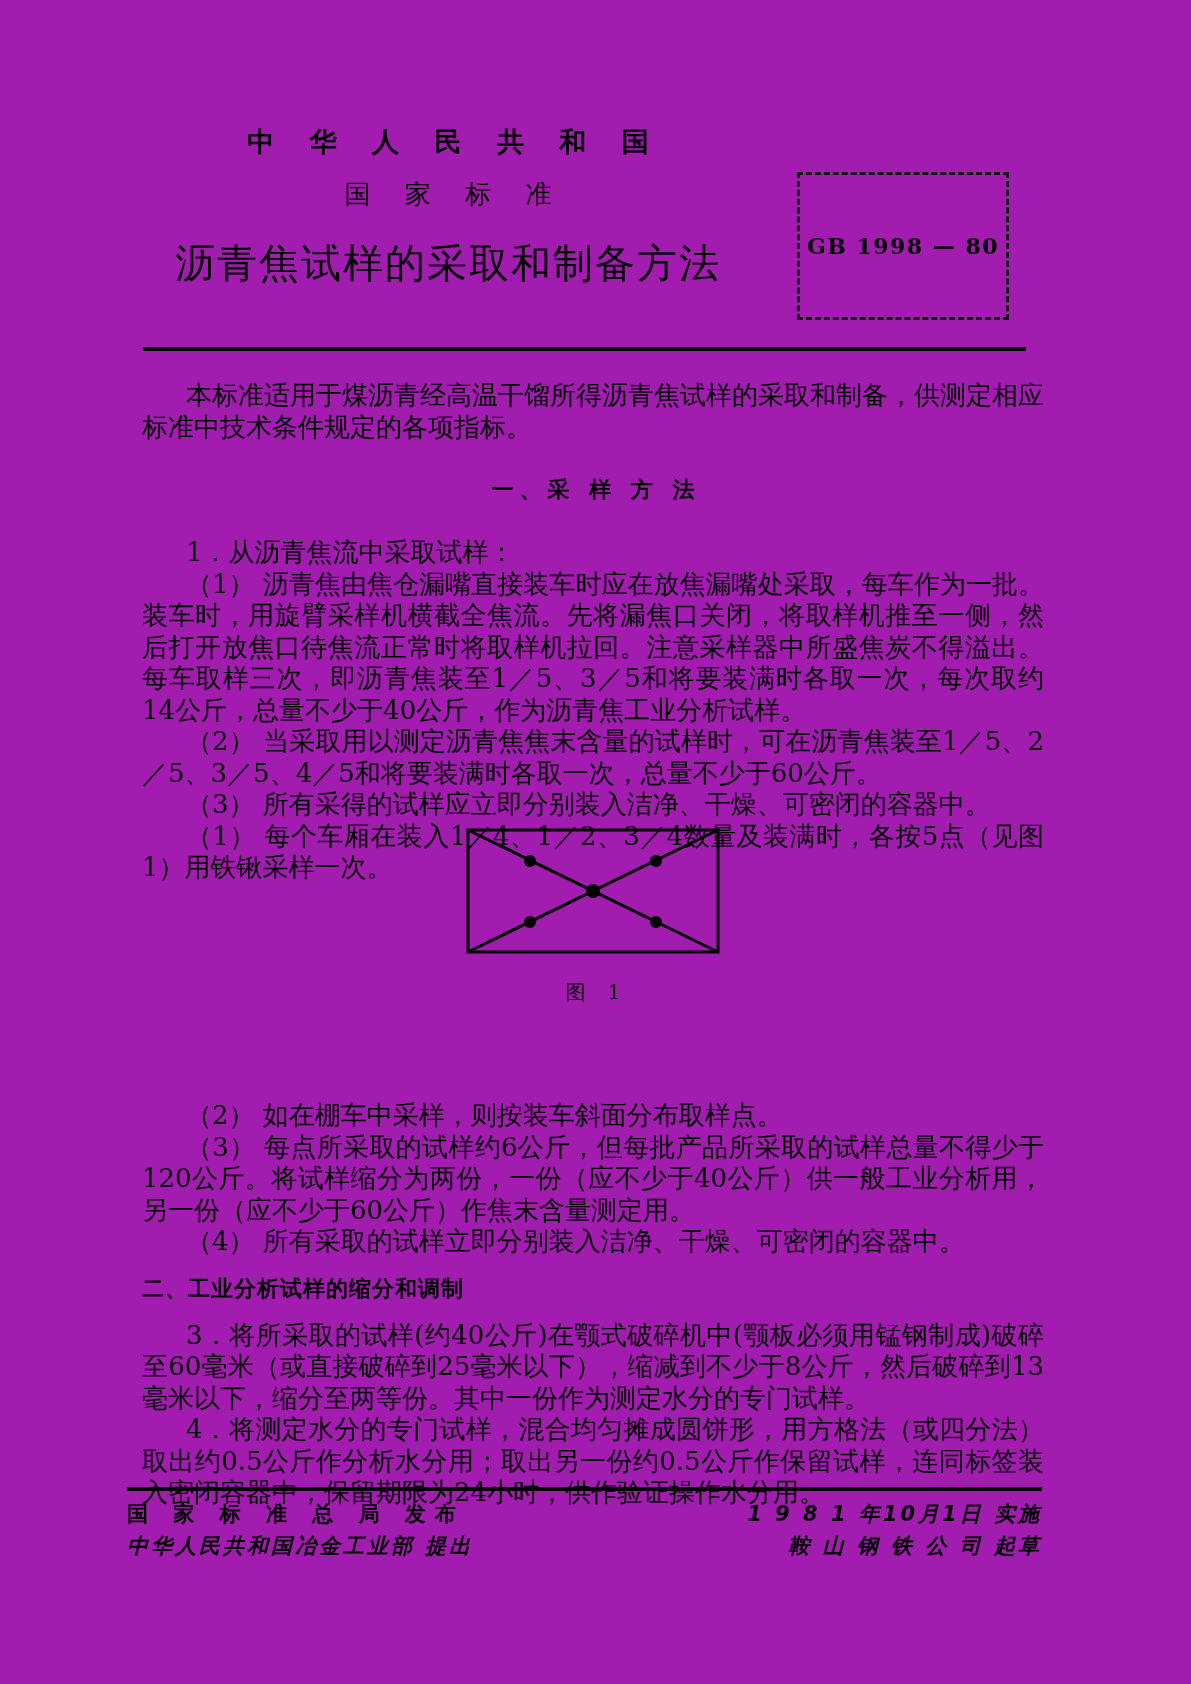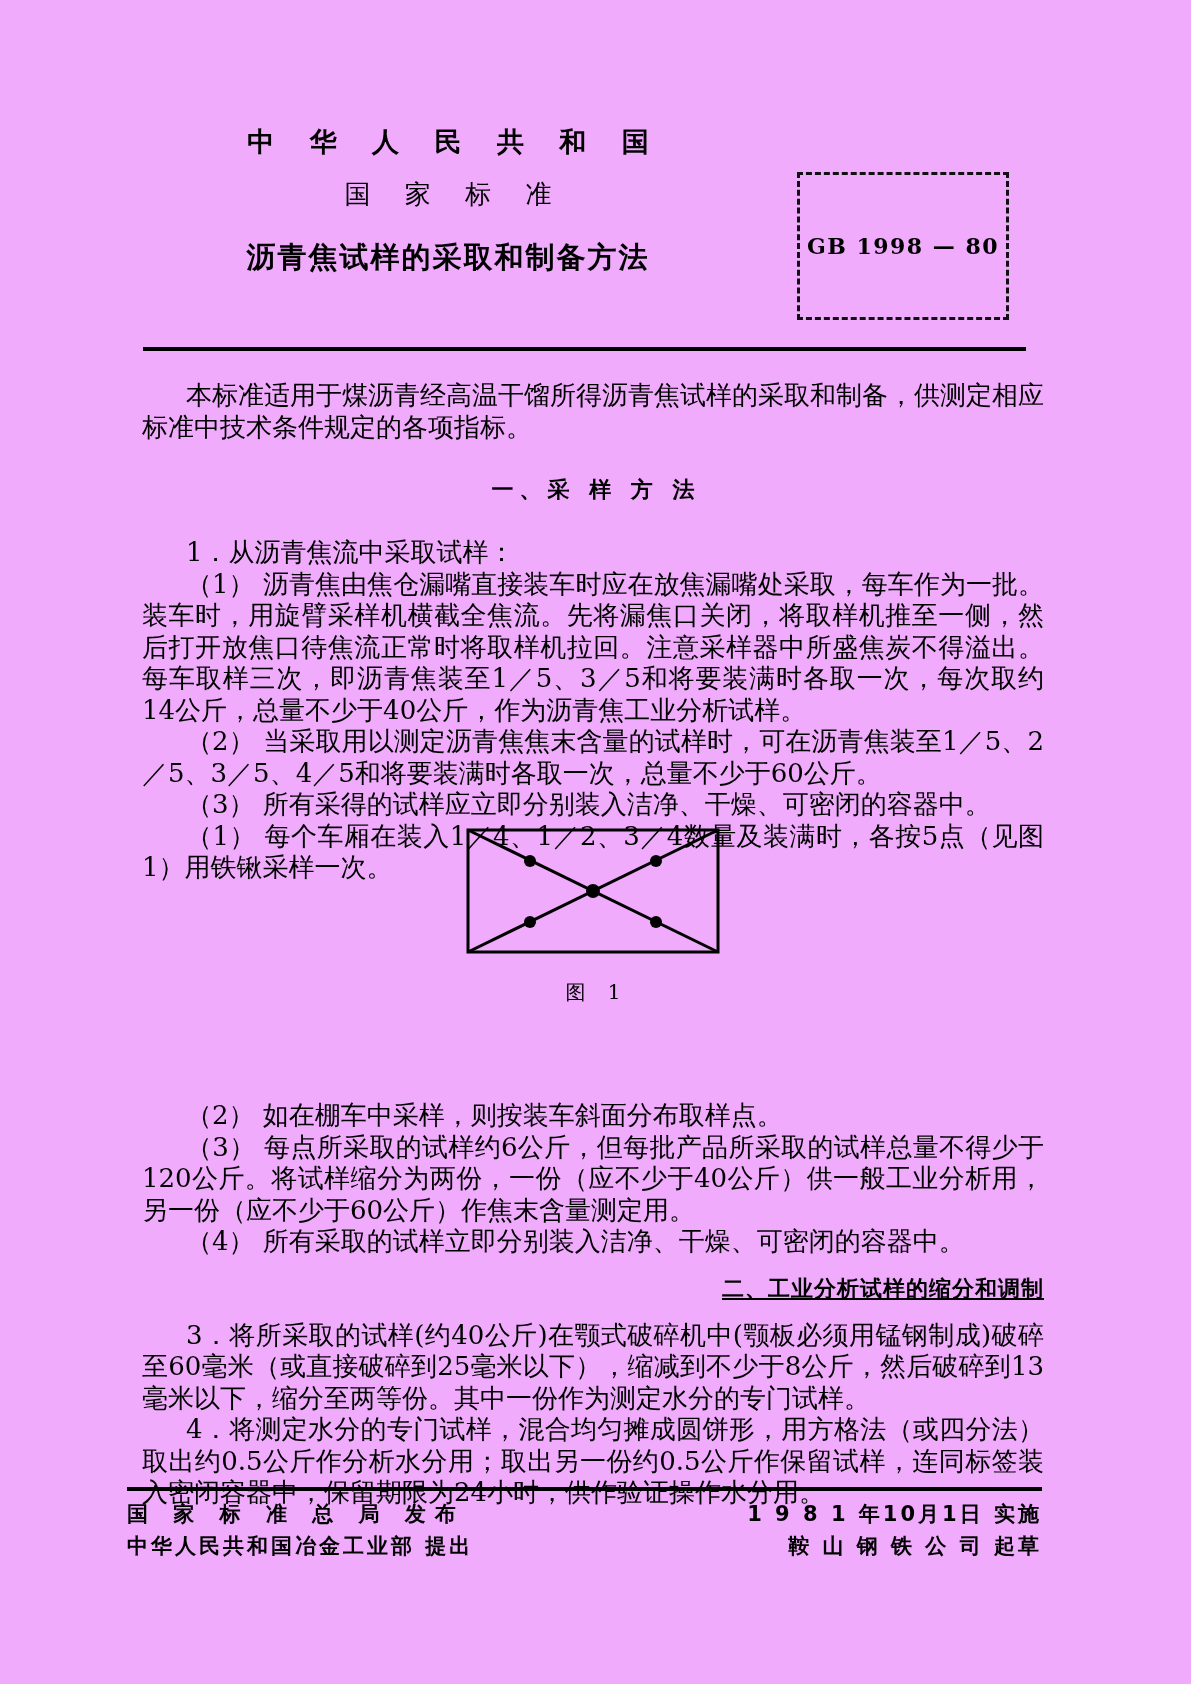--- a/index.html
+++ b/index.html
@@ -9,21 +9,21 @@
   }
   body {
     font-family: "DejaVu Serif", "Liberation Serif", serif;
     color: #000;
   }
   #page {
     position: relative;
     width: 1191px;
     height: 1684px;
     margin: 0 auto;
-    background: #f0abfc;
+    background: #a21caf;
     overflow: hidden;
   }
 
   
   .hdr-block {
     position: absolute;
     left: 148px;
     top: 128px;
     width: 600px;
     text-align: center;
@@ -40,22 +40,22 @@
     font-family: "DejaVu Sans", "Liberation Sans", sans-serif;
     font-weight: normal;
     font-size: 26px;
     letter-spacing: 13px;
     text-indent: 13px;
     margin-top: 26px;
     line-height: 1.0;
   }
   .hdr-title {
     font-family: "DejaVu Sans", "Liberation Sans", sans-serif;
-    font-weight: bold;
-    font-size: 29px;
+    font-weight: normal;
+    font-size: 40px;
     letter-spacing: 2px;
     margin-top: 36px;
     line-height: 1.0;
   }
 
   
   .std-box {
     position: absolute;
     left: 797px;
     top: 172px;
@@ -119,24 +119,23 @@
     text-align: center;
     letter-spacing: 6px;
     text-indent: 6px;
     line-height: 1.0;
   }
   h2.sec2 {
     margin: 0;
     font-family: "DejaVu Sans", "Liberation Sans", sans-serif;
     font-weight: bold;
     font-size: 22px;
-    text-align: right;
+    text-align: left;
     letter-spacing: 1px;
     line-height: 1.0;
-    text-decoration: underline;
   }
 
   
   .figure-area {
     position: absolute;
     left: 142px;
     top: 828px;
     width: 902px;
     text-align: center;
   }
@@ -160,21 +159,21 @@
   .foot-col { }
   .foot-line {
     font-family: "DejaVu Sans", "Liberation Sans", sans-serif;
     font-weight: bold;
     font-size: 21px;
     line-height: 32px;
     white-space: nowrap;
   }
   .foot-right { text-align: right; }
   .sp-wide { letter-spacing: 9px; }
-  .sp-mid  { letter-spacing: 3px; }
+  .sp-mid  { letter-spacing: 3px; font-style: italic; }
 </style>
 </head>
 <body>
 
 <div id="page">
 
   <div class="hdr-block">
     <div class="hdr-line1">中 华 人 民 共 和 国</div>
     <div class="hdr-line2">国 家 标 准</div>
     <div class="hdr-title">沥青焦试样的采取和制备方法</div>

